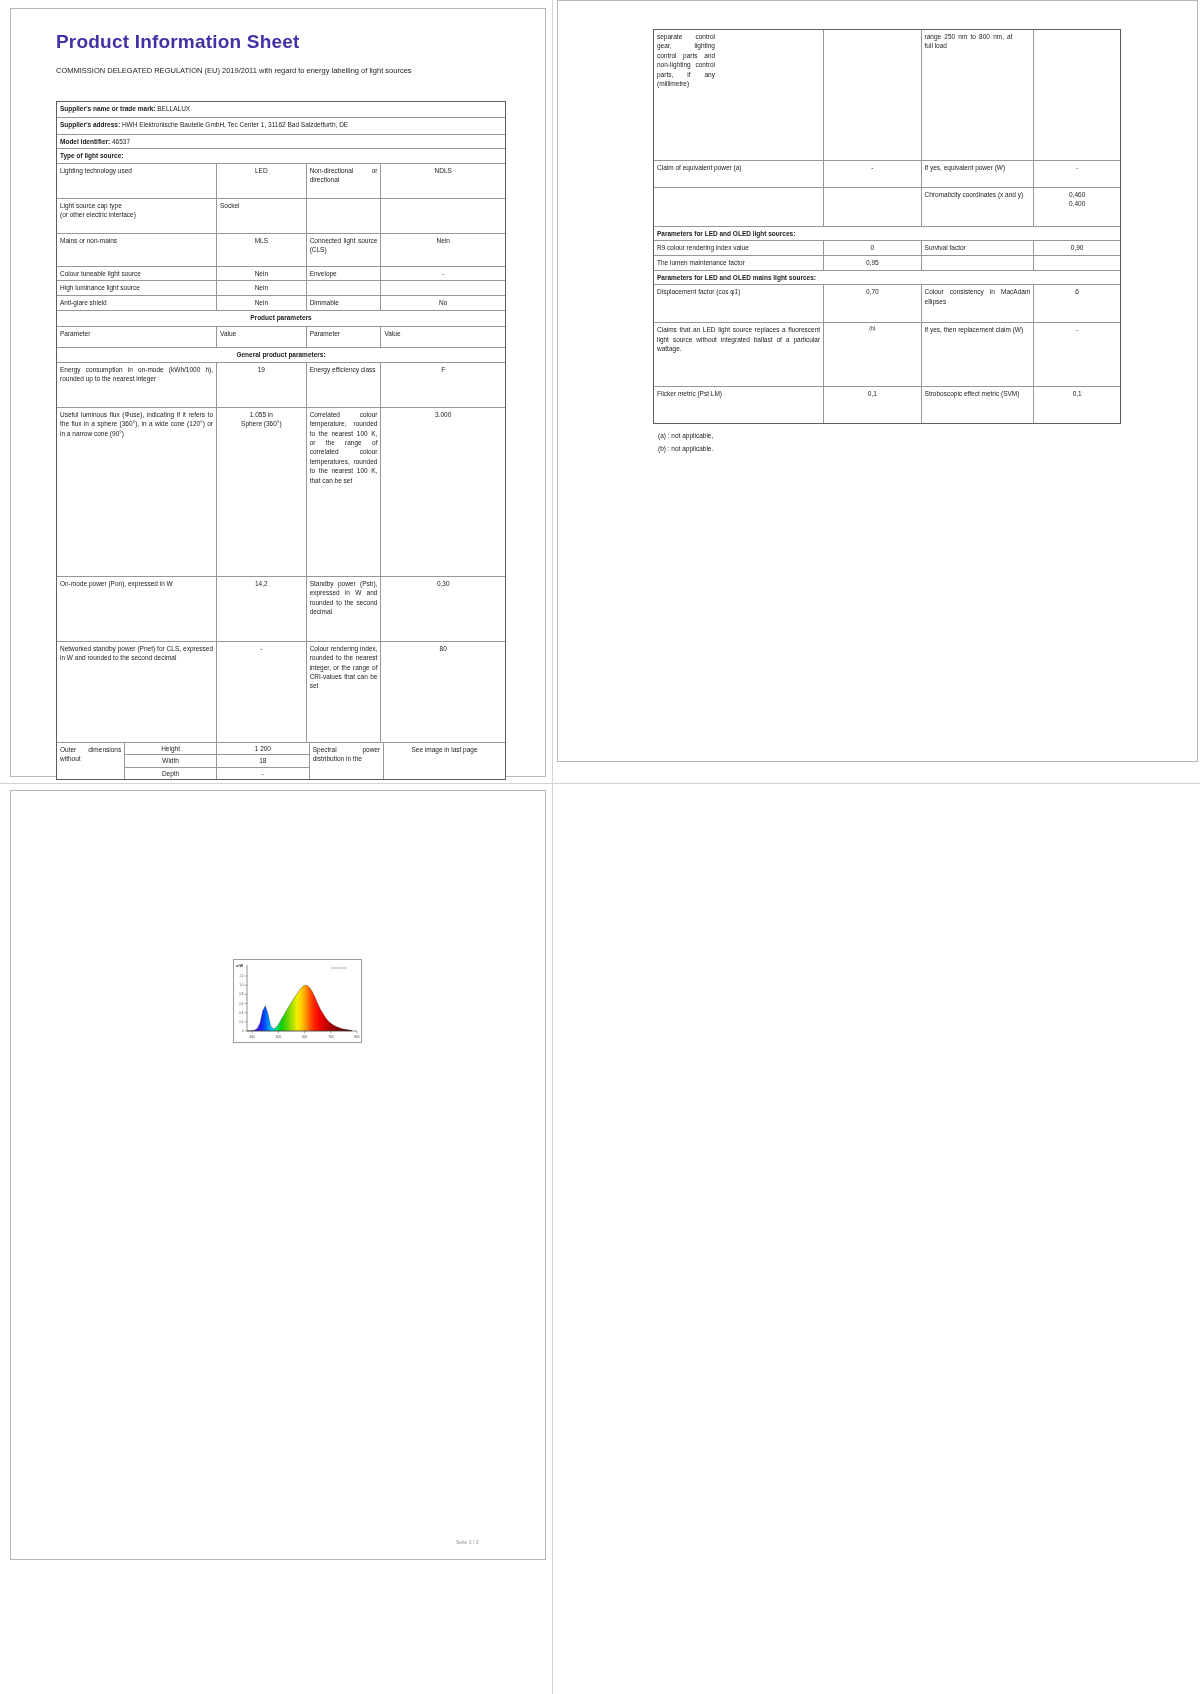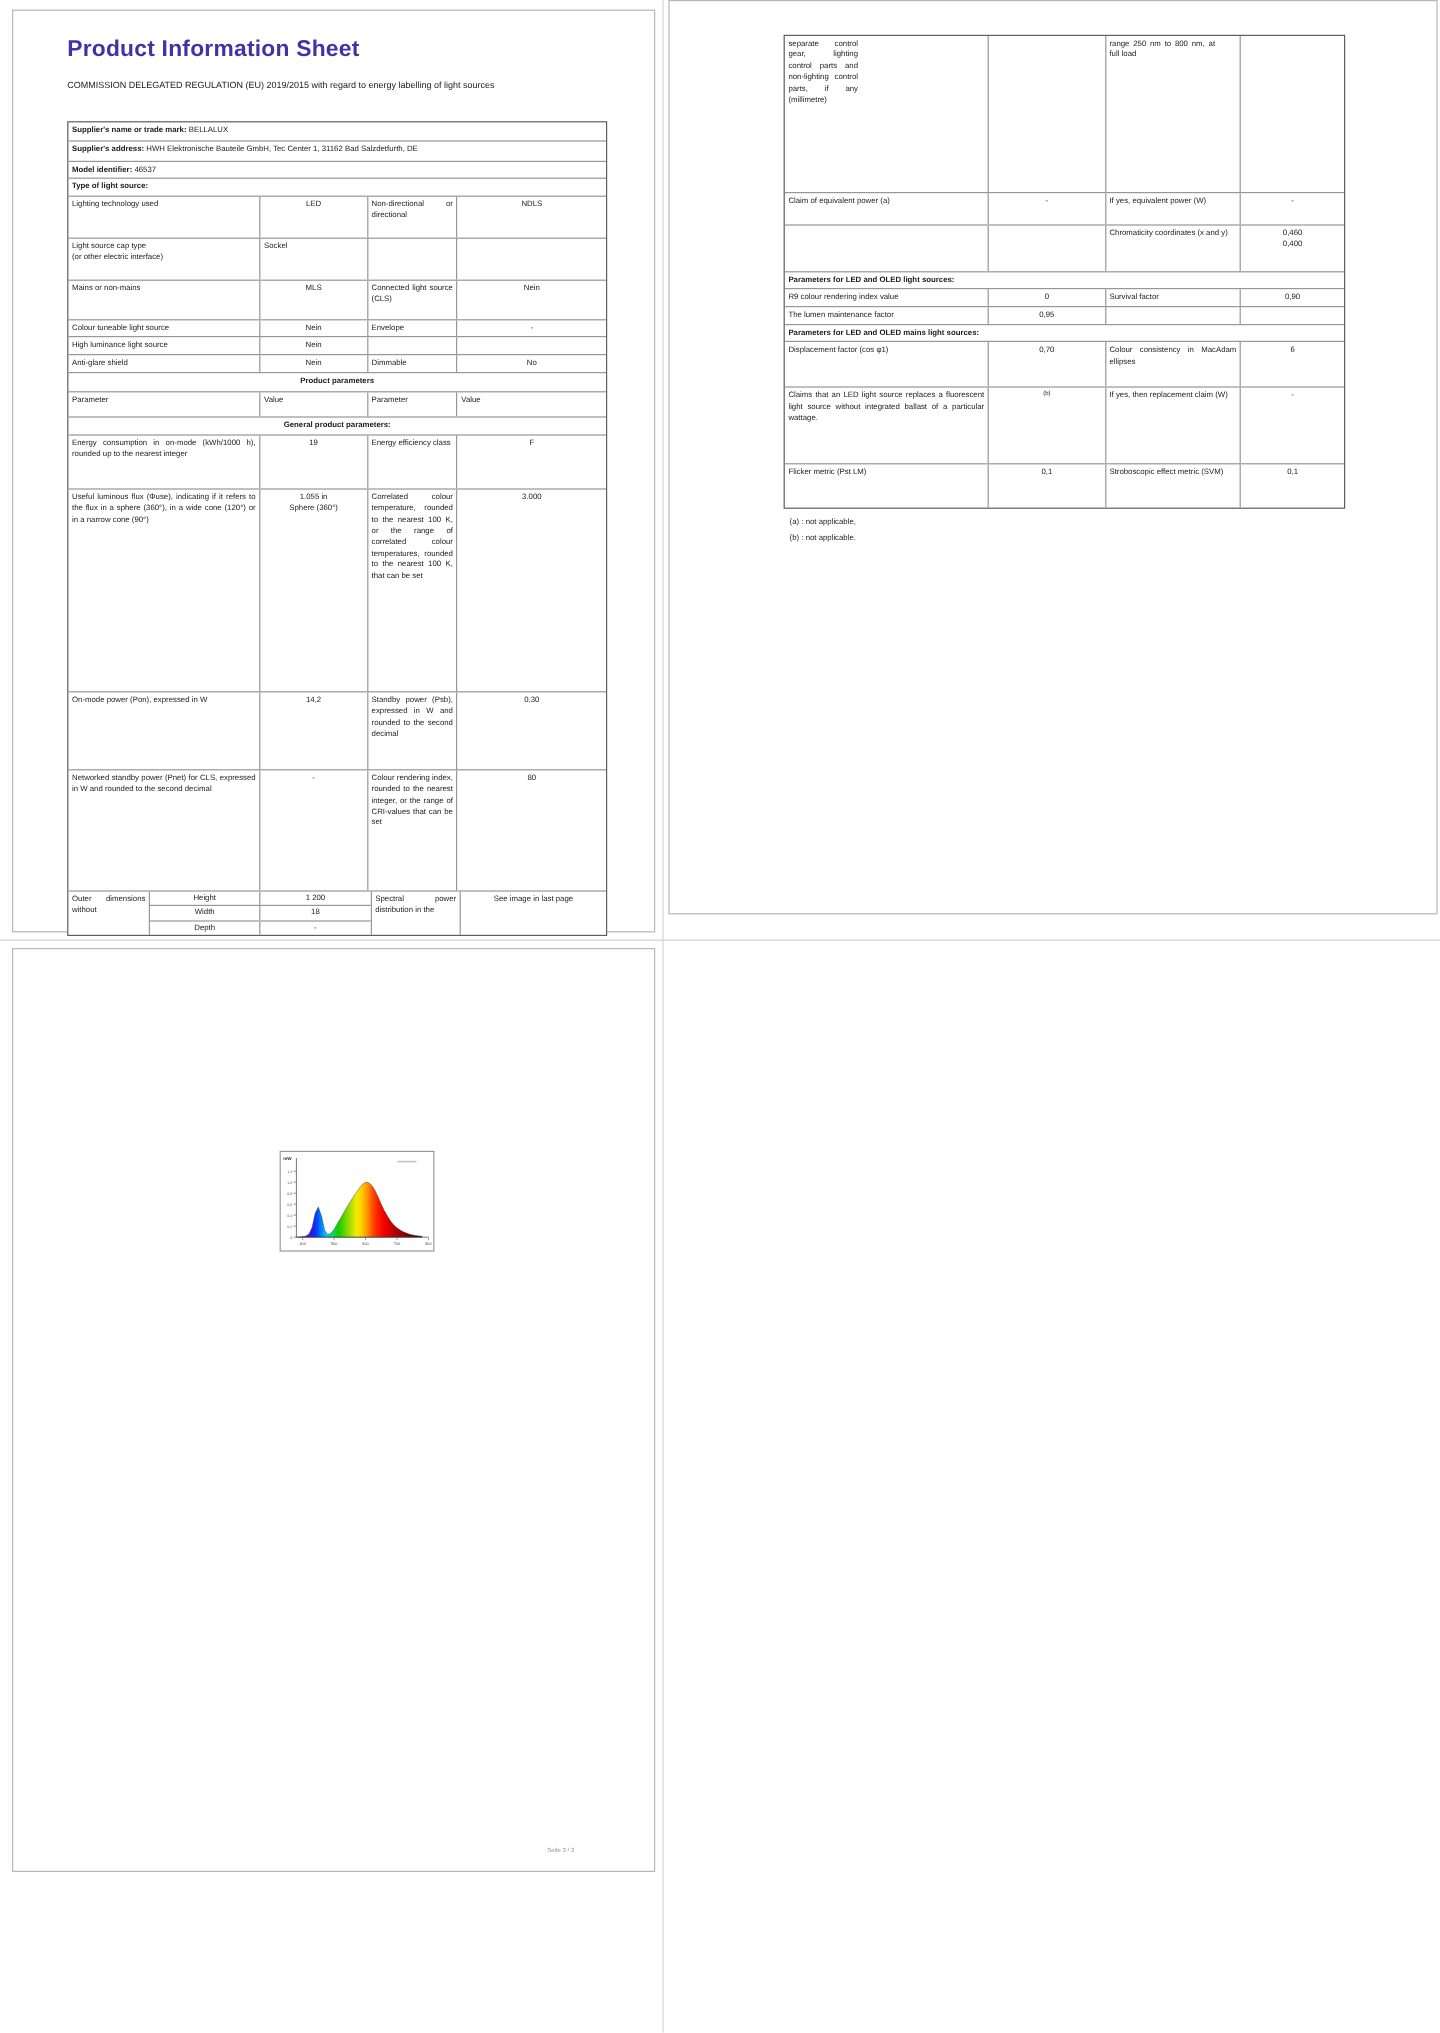--- a/index.html
+++ b/index.html
@@ -73,21 +73,21 @@
 </style>
 </head>
 <body>
 
 <div class="canvas">
   <div class="vdiv"></div>
   <div class="hdiv"></div>
 
   <div class="page" id="page1">
     <div class="doc-title">Product Information Sheet</div>
-    <div class="doc-subtitle">COMMISSION DELEGATED REGULATION (EU) 2019/2015 with regard to energy labelling of light sources</div>
+    <div class="doc-subtitle">COMMISSION DELEGATED REGULATION (EU) 2019/2011 with regard to energy labelling of light sources</div>
     <div class="tbl" id="t1">
         <div class="trow">
           <div class="cell kv"><span class="lbl">Supplier's name or trade mark:</span><span class="val">  BELLALUX</span></div>
         </div>
         <div class="trow">
           <div class="cell kv"><span class="lbl">Supplier's address:</span><span class="val">  HWH Elektronische Bauteile GmbH, Tec Center 1, 31162 Bad Salzdetfurth, DE</span></div>
         </div>
         <div class="trow">
           <div class="cell kv"><span class="lbl">Model identifier:</span><span class="val">  46537</span></div>
         </div>

